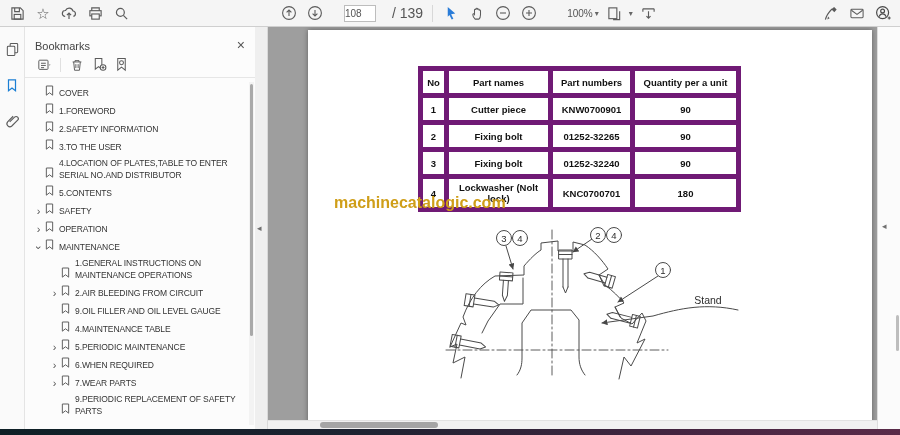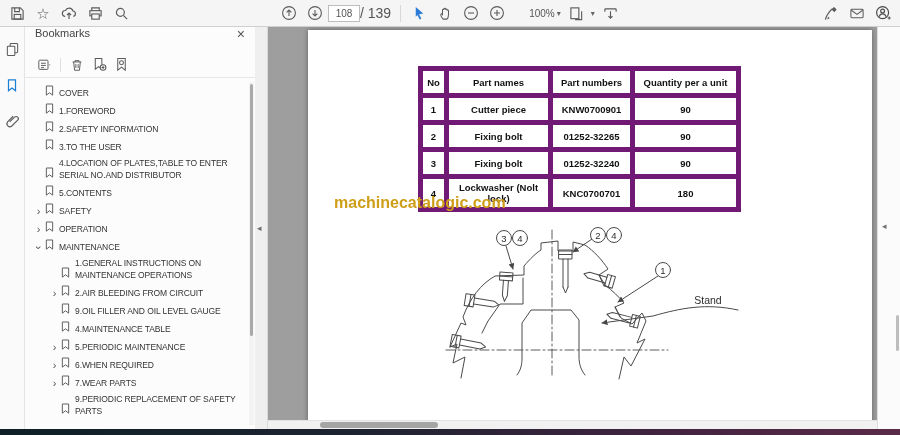--- a/index.html
+++ b/index.html
@@ -7,34 +7,34 @@
        font-family:"Liberation Sans",sans-serif;color:#444;font-size:11px;-webkit-font-smoothing:antialiased}
   
   .toolbar{position:absolute;top:0;left:0;right:0;height:27px;background:#f5f5f5;
            border-bottom:1px solid #cfcfcf;box-sizing:border-box}
   .tb-left{position:absolute;left:4px;top:0;height:26px;display:flex;align-items:center}
   .tb-center{position:absolute;left:276px;top:0;height:26px;display:flex;align-items:center}
   .tb-right{position:absolute;right:4px;top:0;height:26px;display:flex;align-items:center}
   .tbtn{width:26px;height:22px;display:flex;align-items:center;justify-content:center;color:#5b5b5b;border-radius:3px}
   .tbtn svg{display:block}
   .glyphbtn{font-size:15px;line-height:1}
-  .pagebox{width:30px;height:15px;border:1px solid #bdbdbd;background:#fff;text-align:center;
-           font-size:10px;color:#555;line-height:15px;margin:0 0}
+  .pagebox{width:30px;height:15px;border:1px solid #bdbdbd;background:#fff;
+           font-size:10px;color:#555;line-height:15px;margin:0 16px}
   .pagetotal{font-size:14px;color:#555;margin-right:4px;white-space:nowrap}
   .sep{width:1px;height:17px;background:#d8d8d8;margin:0 5px}
-  .zoomval{font-size:10px;color:#555;margin:0 1px 0 19px}
+  .zoomval{font-size:10px;color:#555;margin:0 1px 0 25px}
   .caret{font-size:8px;color:#666;margin:0 3px 0 1px}
   
   .main{position:absolute;top:27px;bottom:0;left:0;right:0;display:flex}
   .rail{width:25px;background:#fafafa;border-right:1px solid #e4e4e4;display:flex;flex-direction:column;
         align-items:center;padding-top:12px;gap:16px;box-sizing:border-box}
   .rail .tbtn{width:20px;height:20px}
   
   .sidebar{width:230px;background:#fcfcfc;position:relative;box-sizing:border-box;overflow:hidden}
-  .sb-head{height:25px;display:flex;align-items:flex-start;justify-content:space-between;padding:0 10px;
+  .sb-head{height:25px;display:flex;align-items:flex-end;justify-content:space-between;padding:0 10px;
            color:#444;font-size:11px}
   .sb-close{font-size:14px;color:#555;line-height:1;cursor:default}
   .sb-tools{height:25px;display:flex;align-items:center;padding:0 8px;border-bottom:1px solid #e6e6e6;color:#5b5b5b}
   .sb-tools .tbtn{width:22px;height:20px}
   .sb-tools .grp-sep{width:1px;height:14px;background:#e0e0e0;margin:0 5px}
   .sb-list{padding-top:5px}
   .bm{display:flex;align-items:flex-end;padding:2px 12px 2px 7px;color:#333;font-size:8.5px;
       letter-spacing:-0.1px;line-height:12px;cursor:default}
   .bm .chev{width:13px;flex:none;font-size:11px;line-height:11px;color:#555;text-align:center}
   .bm .chev.down{transform:rotate(90deg)}

